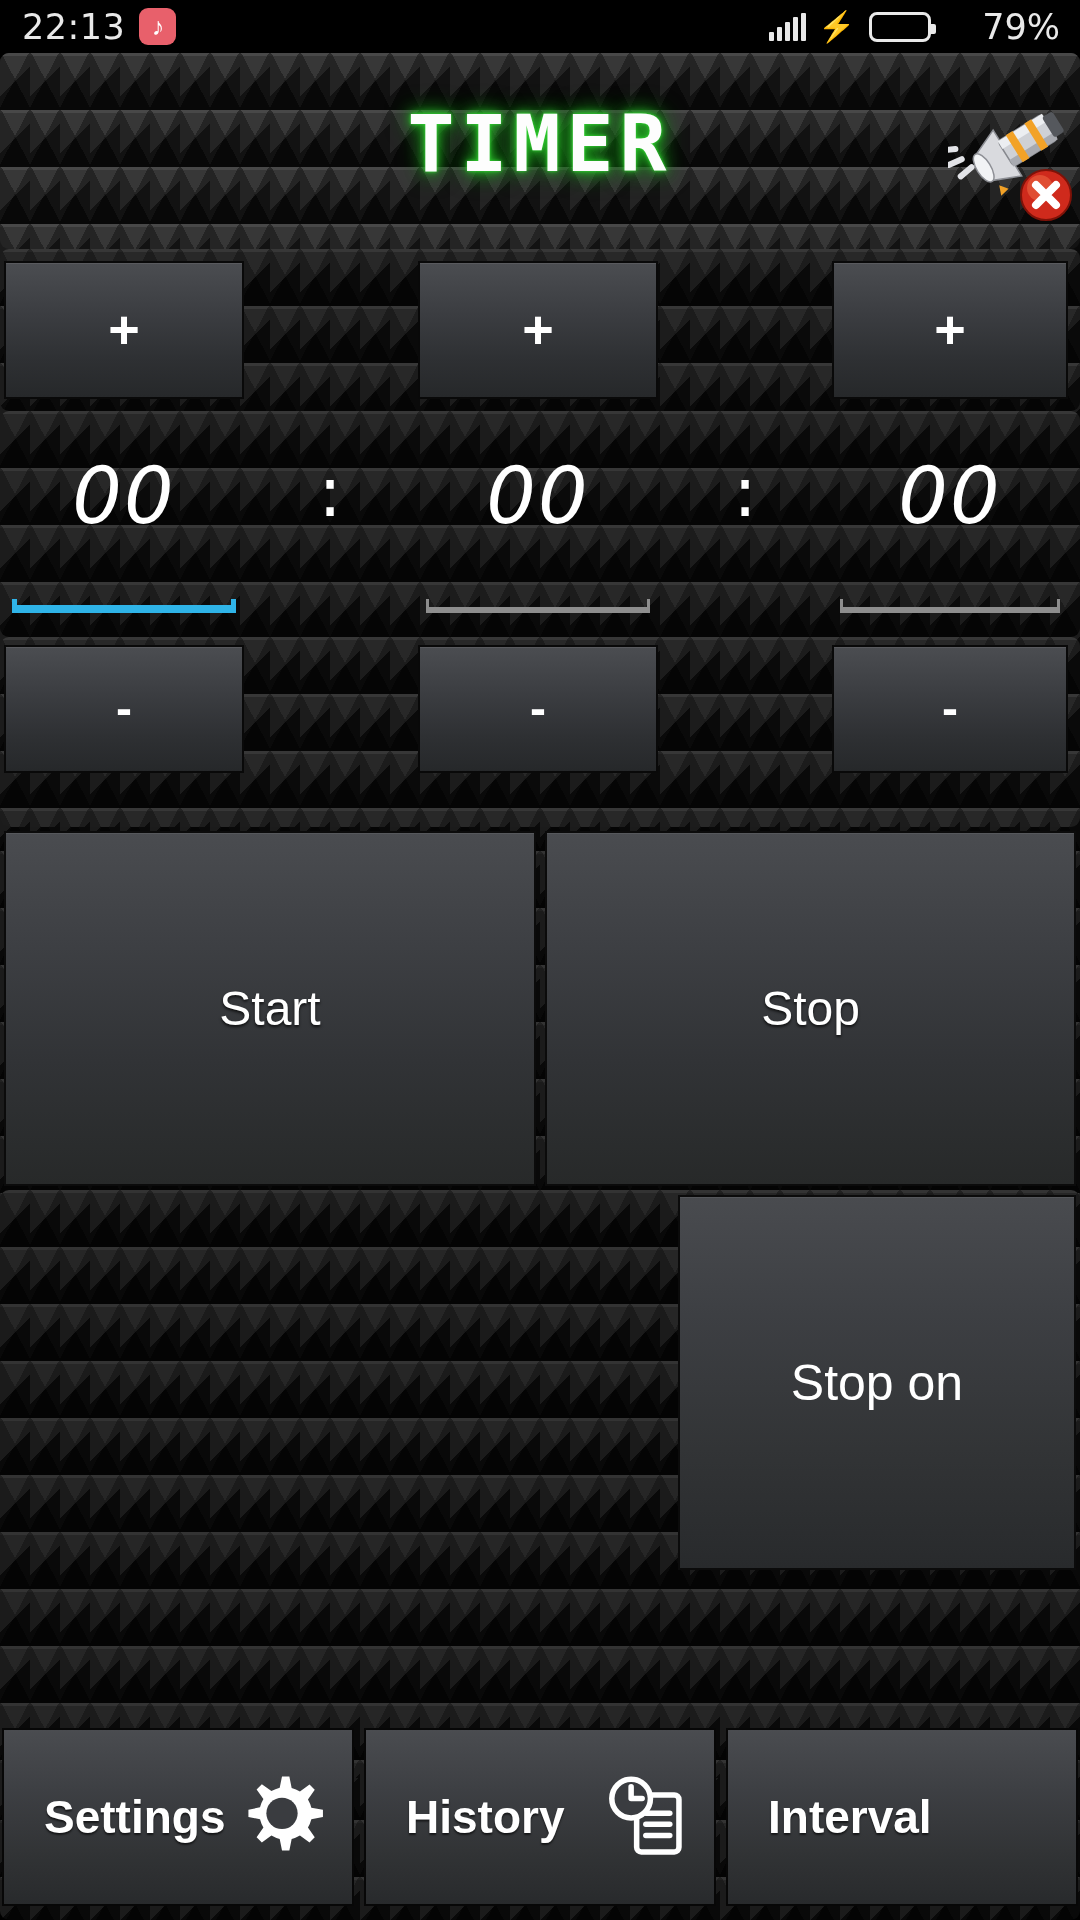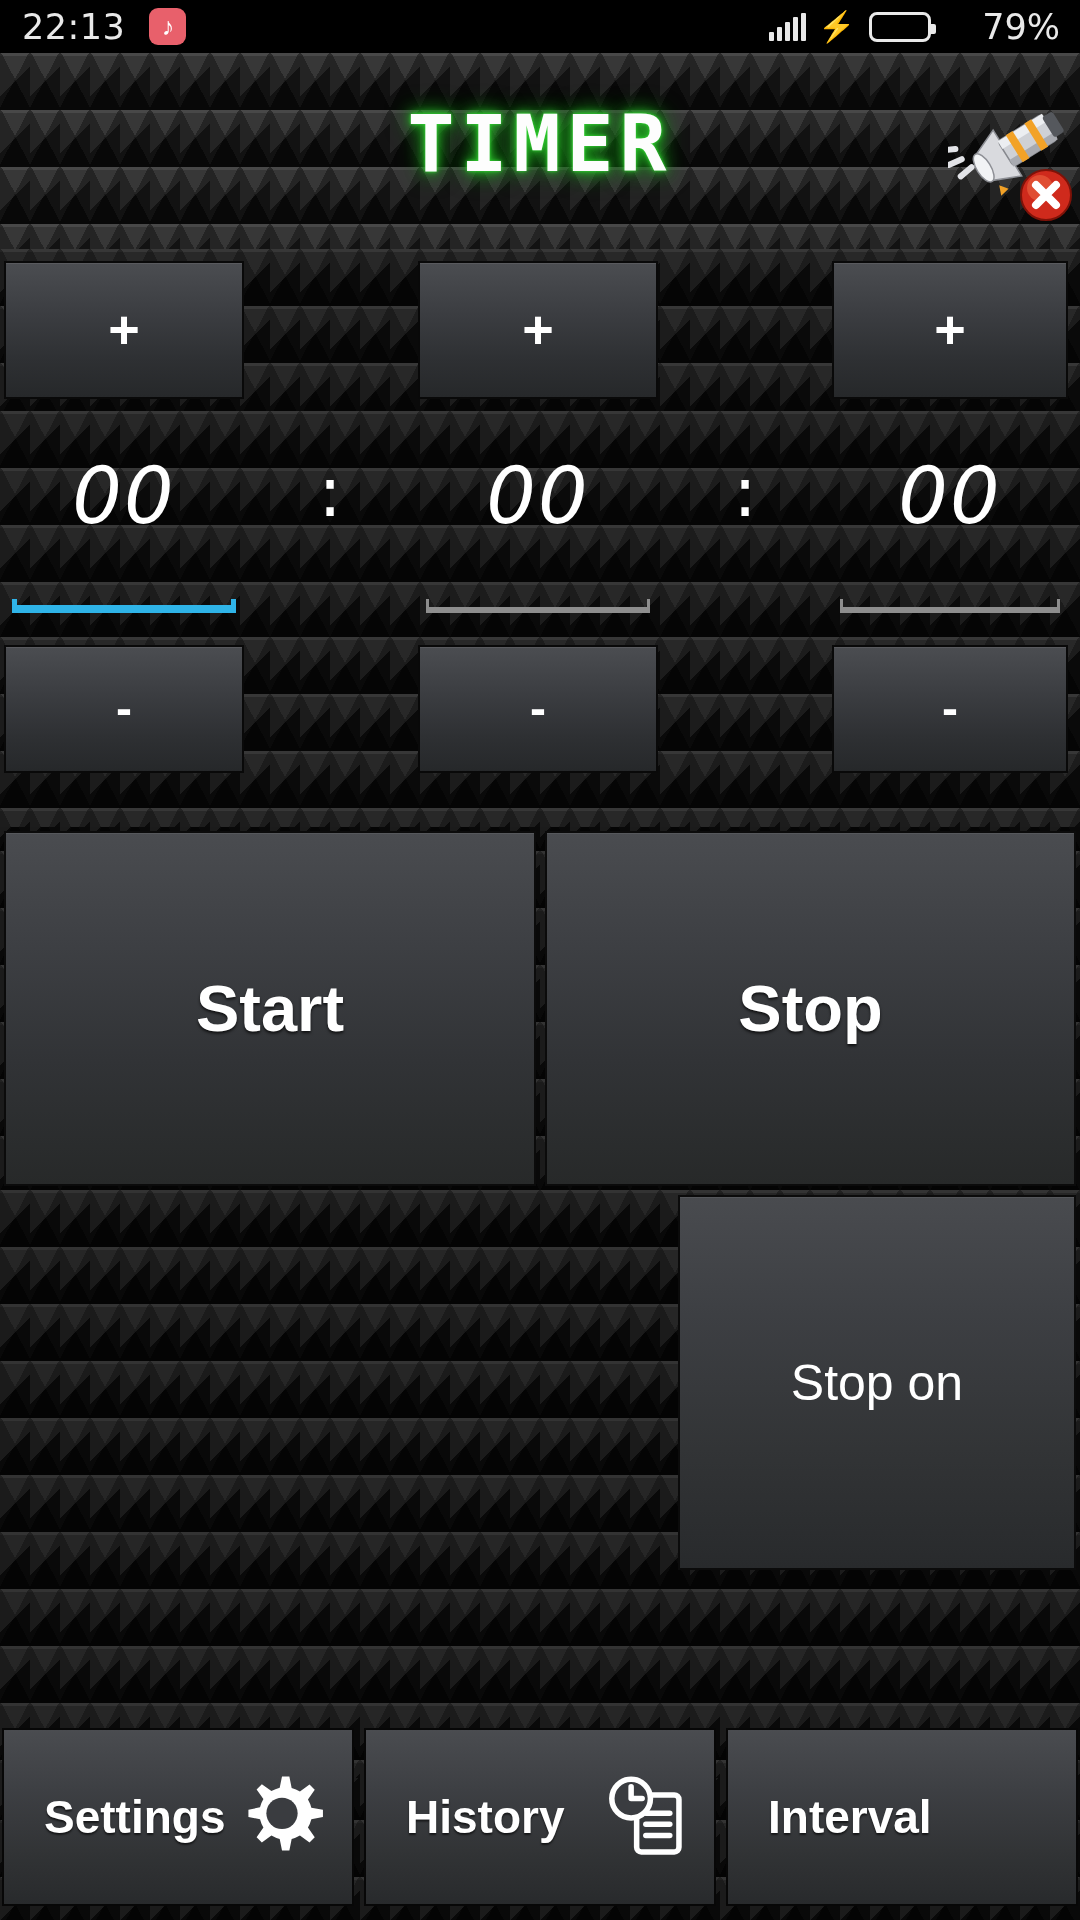--- a/index.html
+++ b/index.html
@@ -16,31 +16,32 @@
     background-image:
       
       linear-gradient(135deg, rgba(255,255,255,0.075) 0 50%, rgba(0,0,0,0) 50% 100%),
       
       linear-gradient(to bottom right, rgba(0,0,0,0) 0 48%, rgba(0,0,0,0.55) 48% 100%),
       linear-gradient(to bottom left , rgba(0,0,0,0) 0 48%, rgba(0,0,0,0.55) 48% 100%),
       
       linear-gradient(to bottom, rgba(255,255,255,0.05) 0 6%, rgba(0,0,0,0.15) 6% 100%);
     background-size:30px 57px, 30px 57px, 30px 57px, 30px 57px;
     background-position:0 0, 0 0, 0 0, 0 0;
+    border-radius:9px;
   }
   .tex-bright { background-color:#2e2e2e; }
   .tex-body   { background-color:#171717; }
 
   
   #statusbar {
     position:absolute; left:0; top:0; width:1080px; height:53px;
     background:#000; color:#e9e9e9;
     display:flex; align-items:center;
   }
-  #sb-left { display:flex; align-items:center; gap:24px; padding-left:22px; }
+  #sb-left { display:flex; align-items:center; gap:14px; padding-left:22px; }
   #sb-time { font-size:35px; letter-spacing:0.5px; font-family:"DejaVu Sans", sans-serif; }
   #sb-music {
     width:37px; height:37px; border-radius:9px; background:#e8606b;
     display:flex; align-items:center; justify-content:center;
     color:#fff; font-size:25px; line-height:1;
   }
   #sb-right {
     margin-left:auto; display:flex; align-items:center; gap:13px; padding-right:20px;
   }
   .sig { display:flex; align-items:flex-end; gap:3px; height:28px; }
@@ -134,21 +135,21 @@
     position:absolute; top:4px; height:355px;
     background:linear-gradient(to bottom,#4a4c50 0%,#3e4044 30%,#313336 65%,#272929 100%);
     border:2px solid #0b0b0b;
     box-shadow:inset 0 1px 0 rgba(255,255,255,0.07);
     display:flex; align-items:center; justify-content:center;
     cursor:pointer; user-select:none;
   }
   #btn-start { left:4px;   width:532px; }
   #btn-stop  { left:545px; width:531px; }
   .action-label {
-    font-size:65px; font-weight:bold; color:#fff;
+    font-size:48px; font-weight:normal; color:#fff;
     text-shadow:0 2px 3px rgba(0,0,0,0.7);
   }
 
   
   #sound-region {
     position:absolute; left:0; top:1137px; width:1080px; height:588px;
   }
   #btn-sound {
     position:absolute; left:678px; top:5px; width:398px; height:375px;
     background:linear-gradient(to bottom,#494b4f 0%,#3d3f43 32%,#323436 68%,#282a2c 100%);

